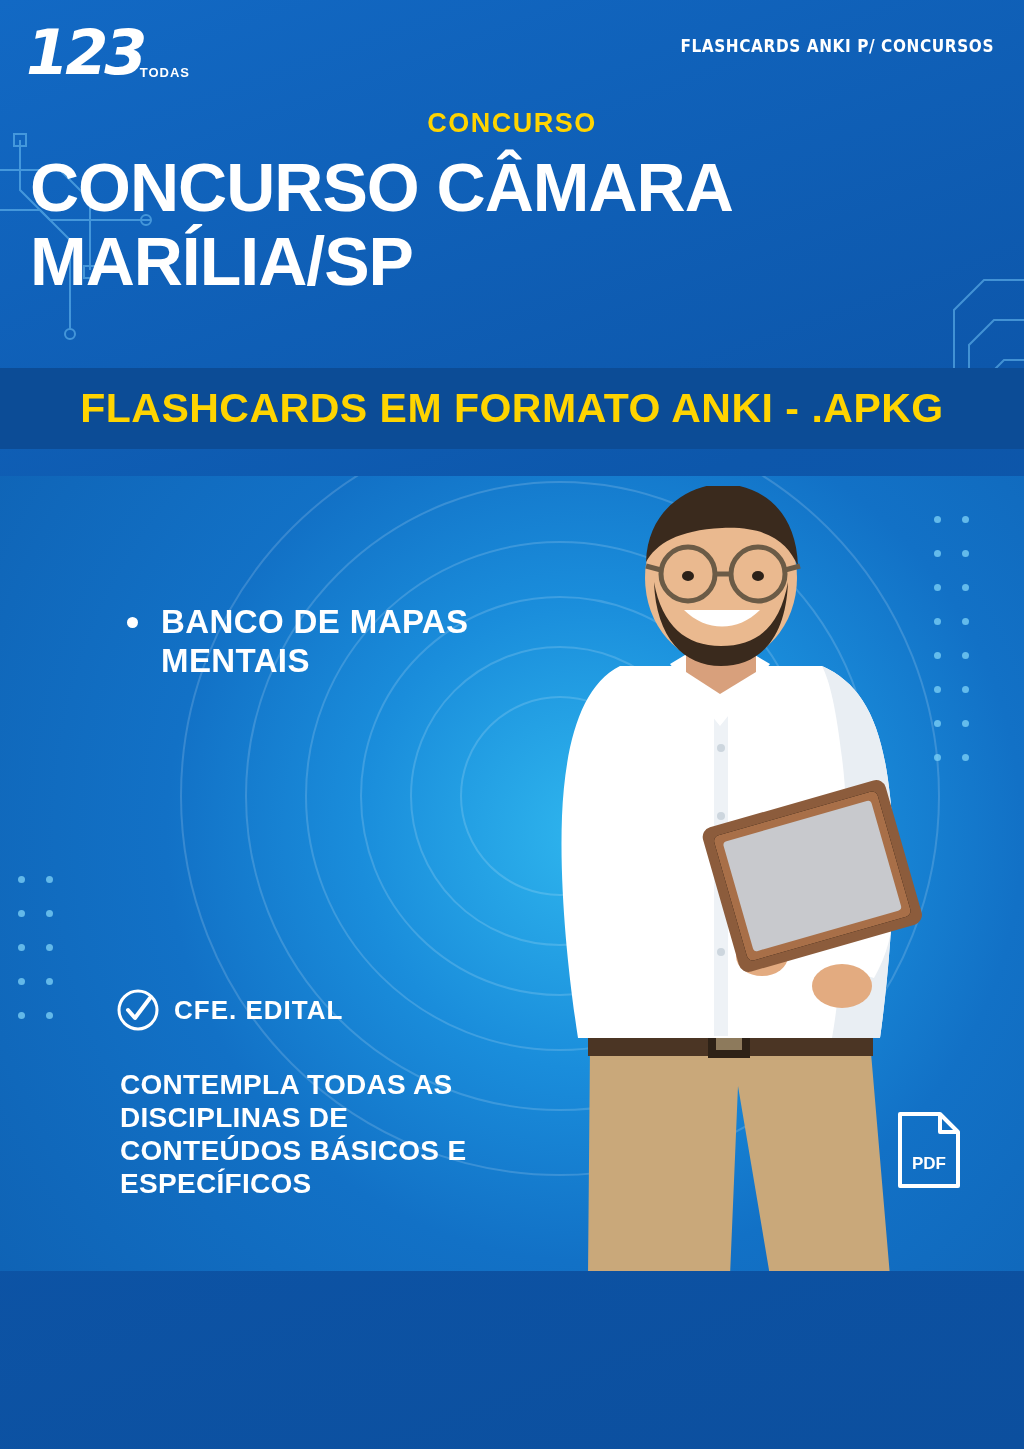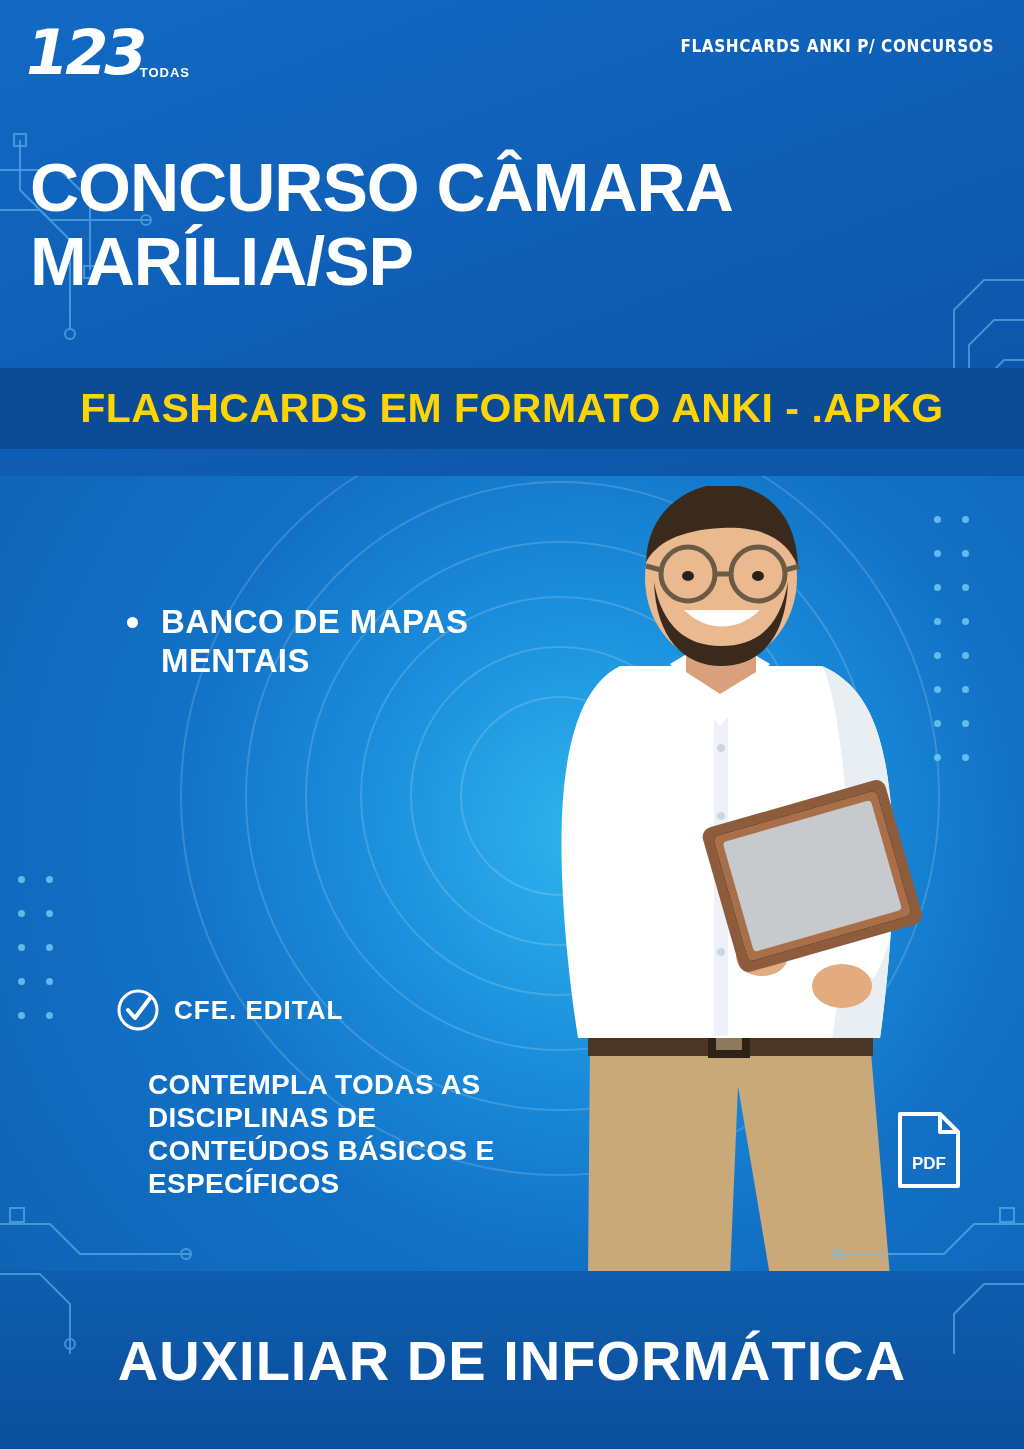--- a/index.html
+++ b/index.html
@@ -216,21 +216,20 @@
   .cfe-desc {
     position: absolute;
     left: 120px; top: 592px;
     width: 400px;
     color: #ffffff;
     font-size: 28px;
     line-height: 33px;
     font-weight: 800;
     letter-spacing: .3px;
     text-transform: uppercase;
-    margin-left: 28px;
   }
 
   
   .person {
     position: absolute;
     left: 470px; top: 10px;
     width: 520px; height: 790px;
   }
 
   .pdf-badge {
@@ -284,20 +283,21 @@
       <rect x="89" y="139" width="12" height="11" stroke-width="2"></rect>
     </svg>
 
     <div class="logo">
       <span class="num">123</span>
       <span class="shop">TODAS</span>
     </div>
 
     <div class="top-right-label">FLASHCARDS ANKI P/ CONCURSOS</div>
 
+    <div class="kicker">CONCURSO</div>
     <div class="headline">CONCURSO CÂMARA MARÍLIA/SP</div>
   </div>
 
   <div class="format-band">
     <div class="txt">FLASHCARDS EM FORMATO ANKI - .APKG</div>
   </div>
 
   <div class="body-area">
 
     <div class="rings">
@@ -410,30 +410,14 @@
 
     <div class="cfe-desc">CONTEMPLA TODAS AS DISCIPLINAS DE CONTEÚDOS BÁSICOS E ESPECÍFICOS</div>
 
     <svg class="pdf-badge" viewBox="0 0 66 78">
       <path d="M4 3 H44 L62 21 V75 H4 Z" fill="none" stroke="#ffffff" stroke-width="4" stroke-linejoin="round"></path>
       <path d="M44 3 V21 H62" fill="none" stroke="#ffffff" stroke-width="4" stroke-linejoin="round"></path>
       <text x="33" y="58" text-anchor="middle" font-family="Liberation Sans, sans-serif" font-size="17" font-weight="bold" fill="#ffffff">PDF</text>
     </svg>
   </div>
 
-  <div class="bottom-band">
-    <svg class="circuit bl" viewBox="0 0 200 170">
-      <path d="M0 40 L50 40 L80 70 L190 70" stroke-width="2"></path>
-      <path d="M0 90 L40 90 L70 120 L70 170" stroke-width="2"></path>
-      <rect x="10" y="24" width="14" height="14" stroke-width="2"></rect>
-      <circle cx="186" cy="70" r="5" stroke-width="2"></circle>
-      <circle cx="70" cy="160" r="5" stroke-width="2"></circle>
-    </svg>
-    <svg class="circuit br" viewBox="0 0 200 170">
-      <path d="M200 40 L150 40 L120 70 L10 70" stroke-width="2"></path>
-      <path d="M200 100 L160 100 L130 130 L130 170" stroke-width="2"></path>
-      <rect x="176" y="24" width="14" height="14" stroke-width="2"></rect>
-      <circle cx="14" cy="70" r="5" stroke-width="2"></circle>
-    </svg>
-    <div class="role">AUXILIAR DE INFORMÁTICA</div>
-  </div>
 
 </div>
 
 </body></html>

